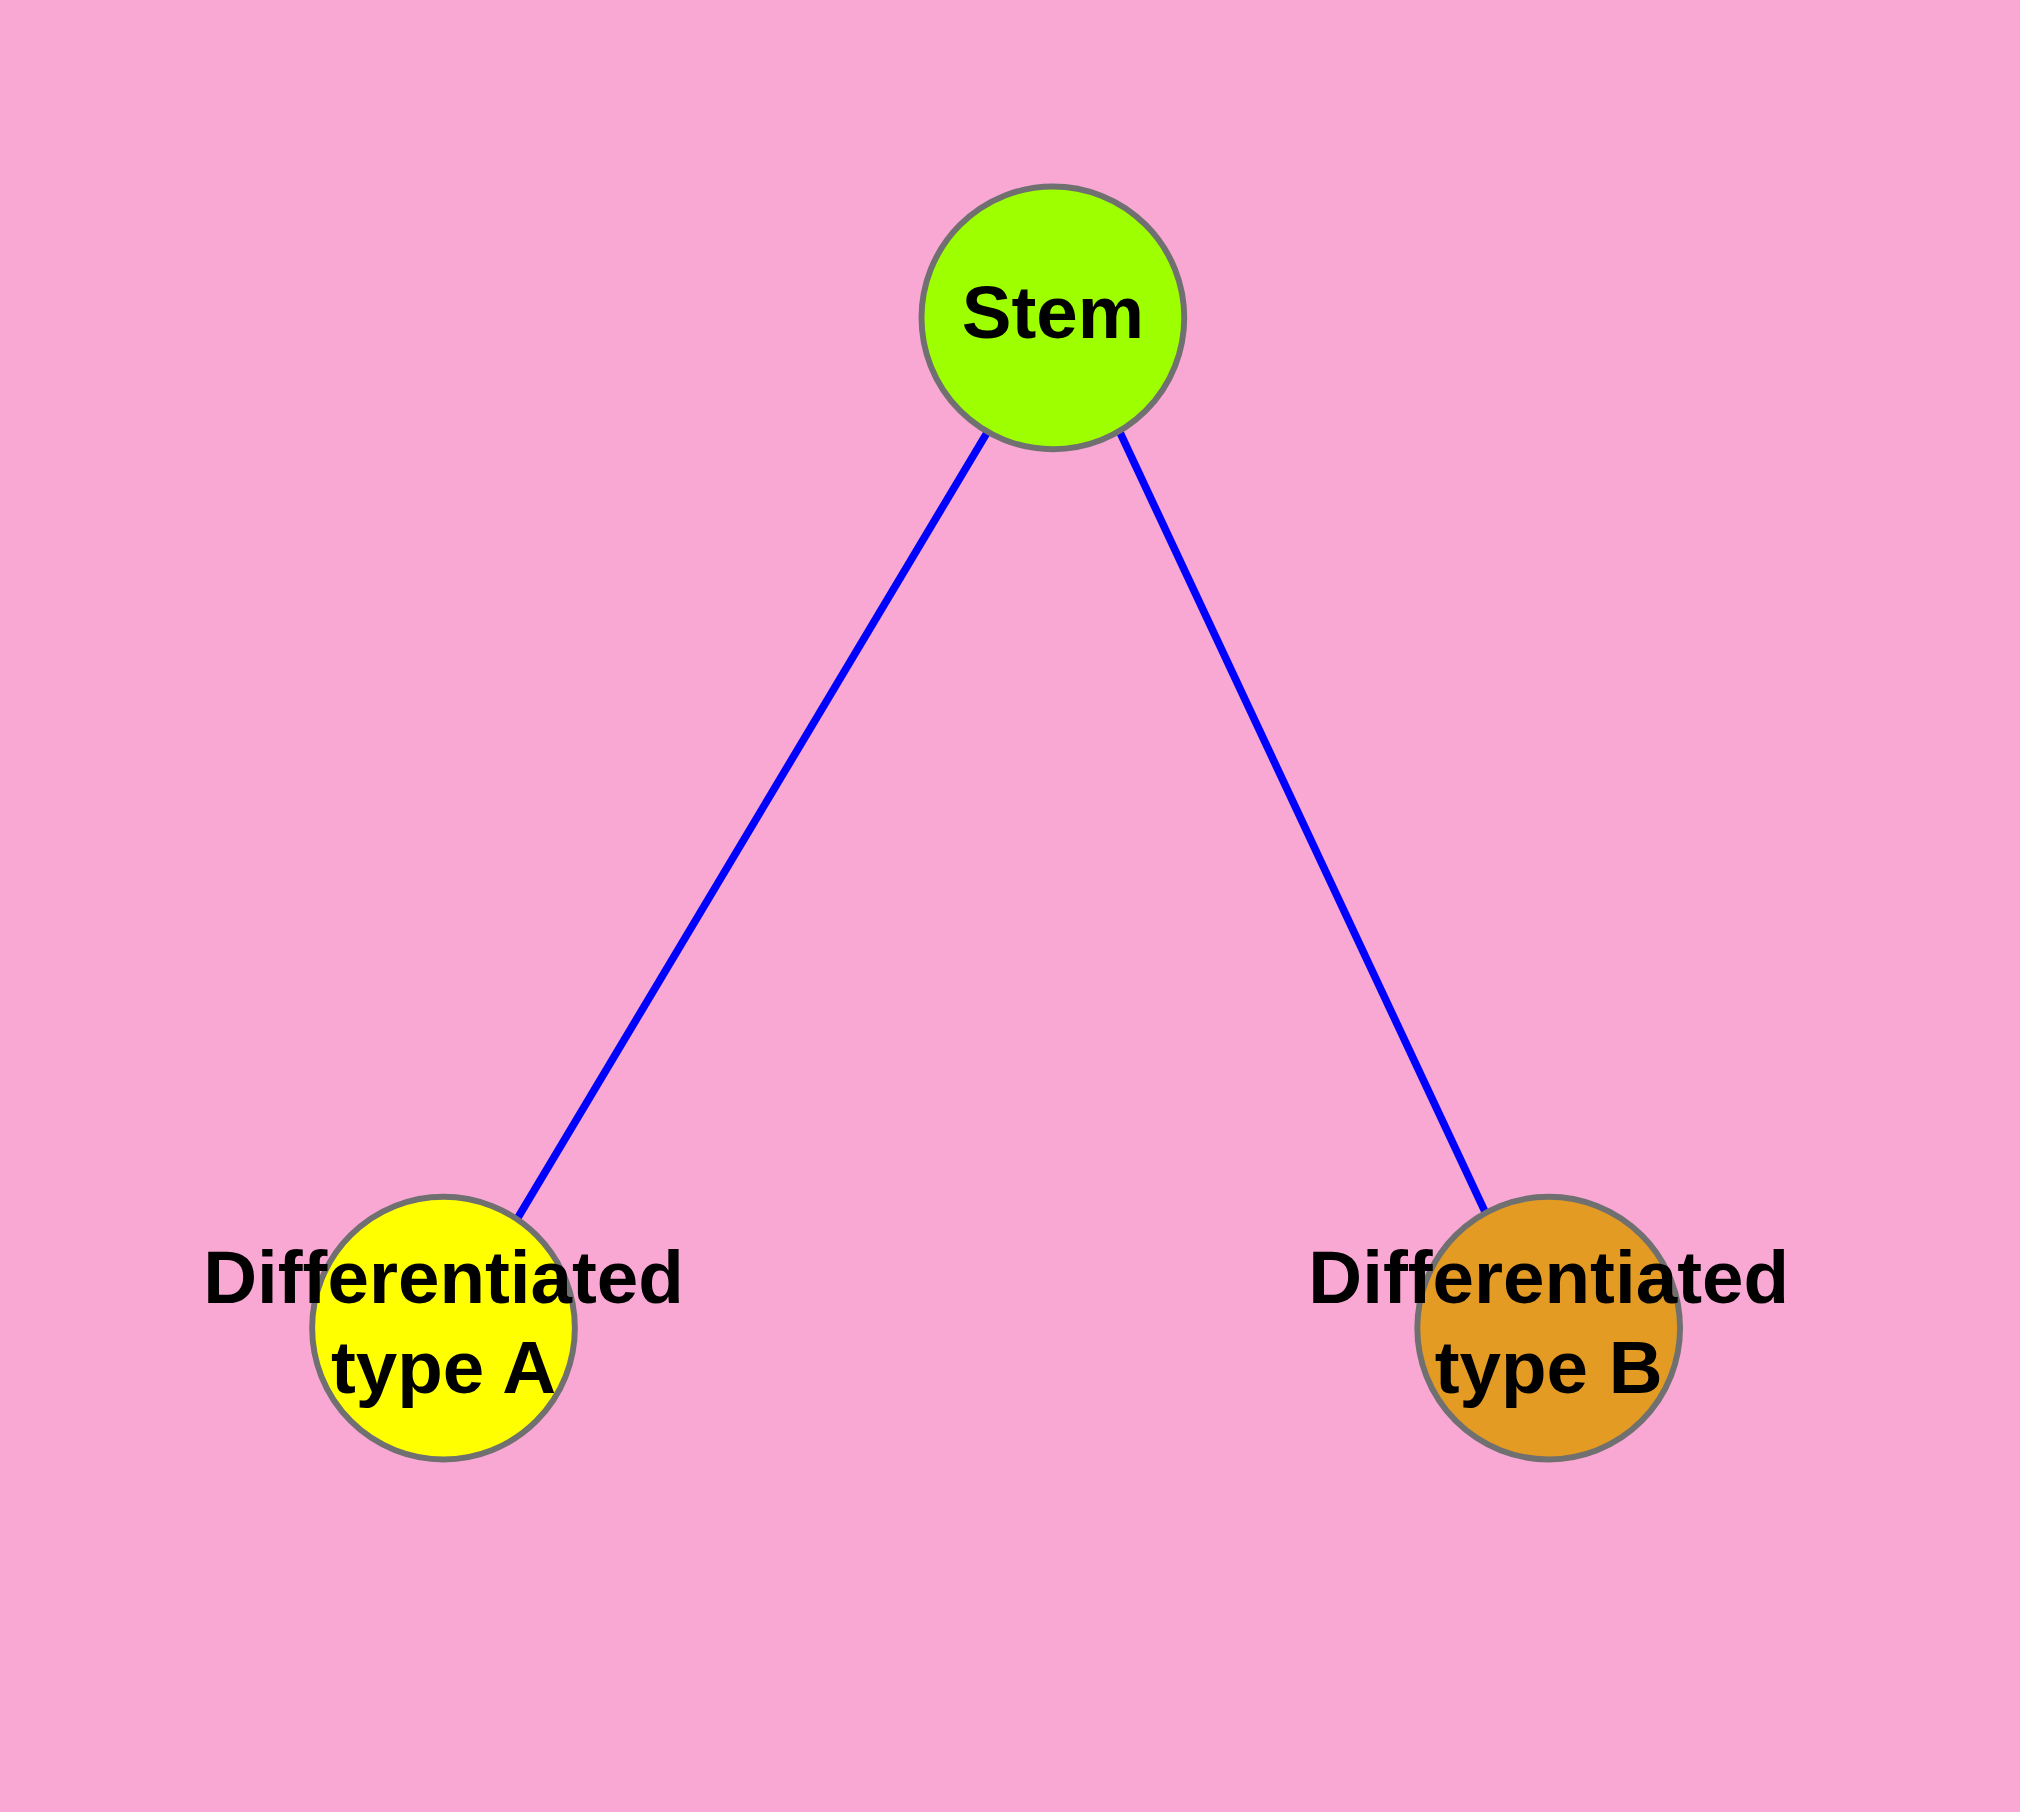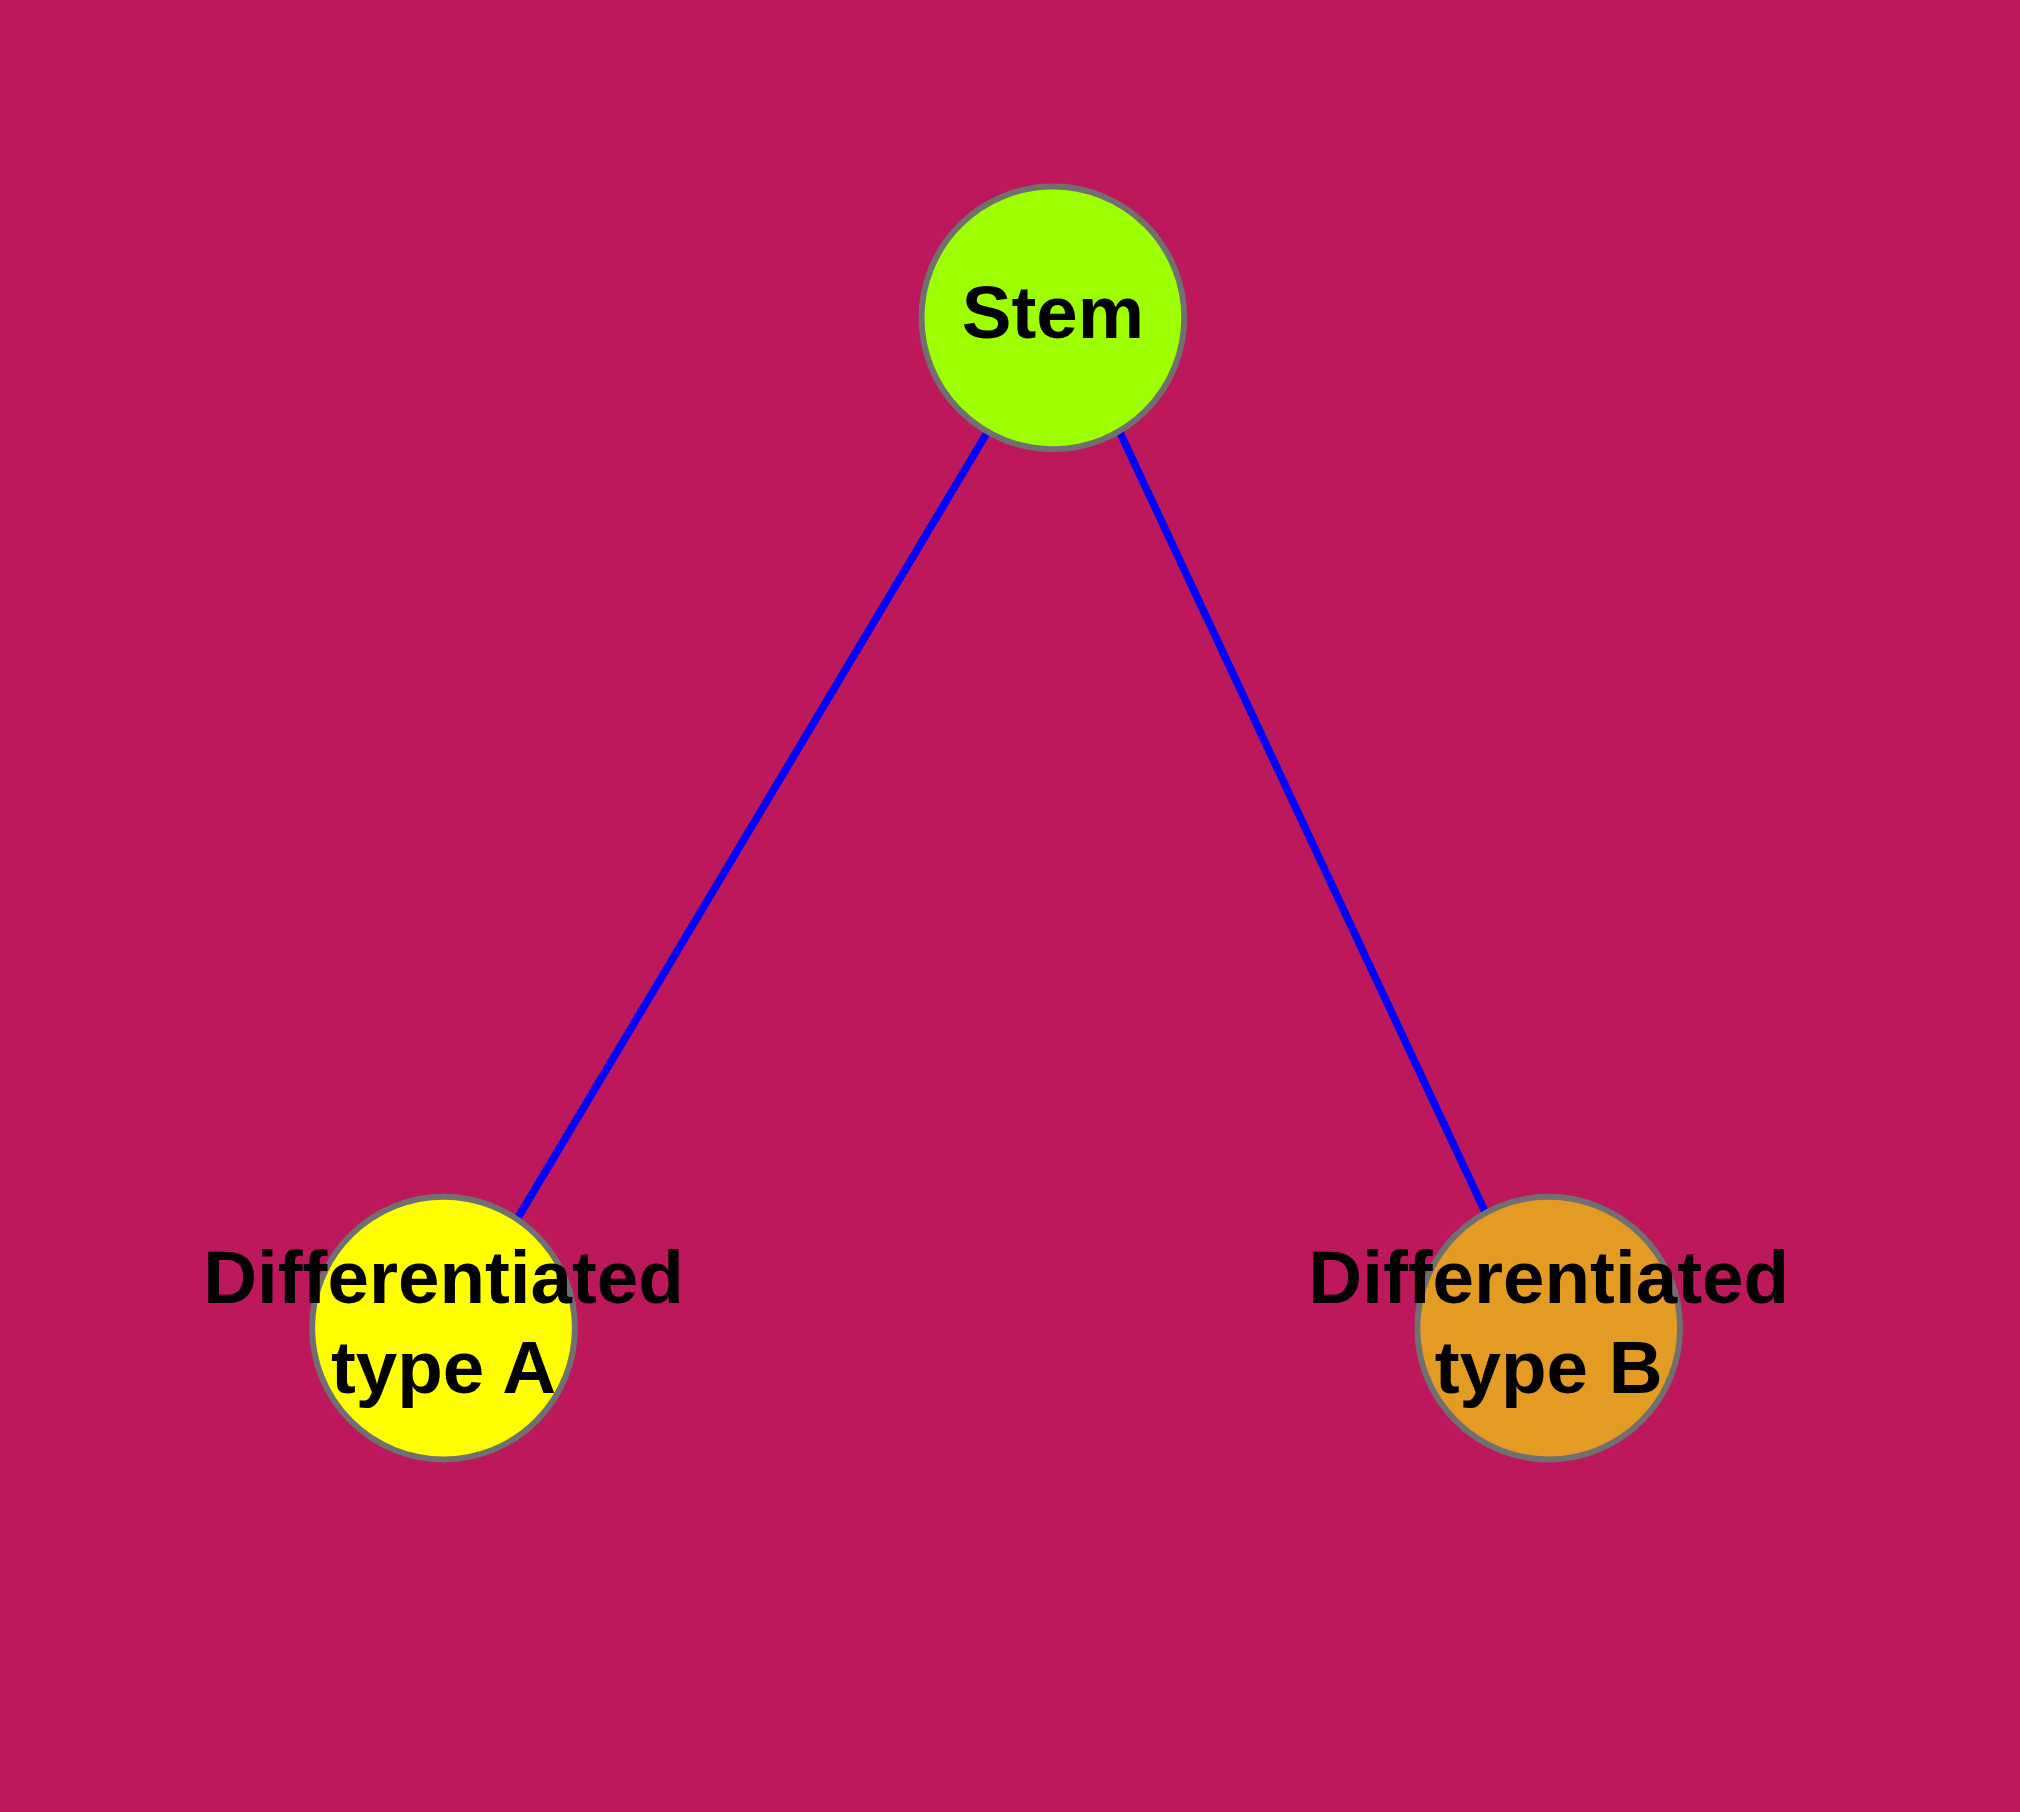--- a/index.html
+++ b/index.html
@@ -32,21 +32,21 @@
     font-size: 88px;
     fill: #000000;
     text-anchor: middle;
     dominant-baseline: middle;
     white-space: pre;
   }
 </style>
 </head>
 <body>
 
-<div id="graph-canvas" style="background: #be185d; width: 2021px; height: 1812px;">
+<div id="graph-canvas" style="background: #f9a8d4; width: 2021px; height: 1812px;">
   <svg id="graph-svg" viewBox="0 0 2384 2138" xmlns="http://www.w3.org/2000/svg">
 
     <g>
       <line x1="1164" y1="511" x2="610" y2="1438" stroke="#0000ff" stroke-width="9" stroke-linecap="butt" id="edge0"></line>
       <line x1="1321" y1="510" x2="1752" y2="1430" stroke="#0000ff" stroke-width="9" stroke-linecap="butt" id="edge1"></line>
     </g>
 
     <g>
 
       <g id="node0">

